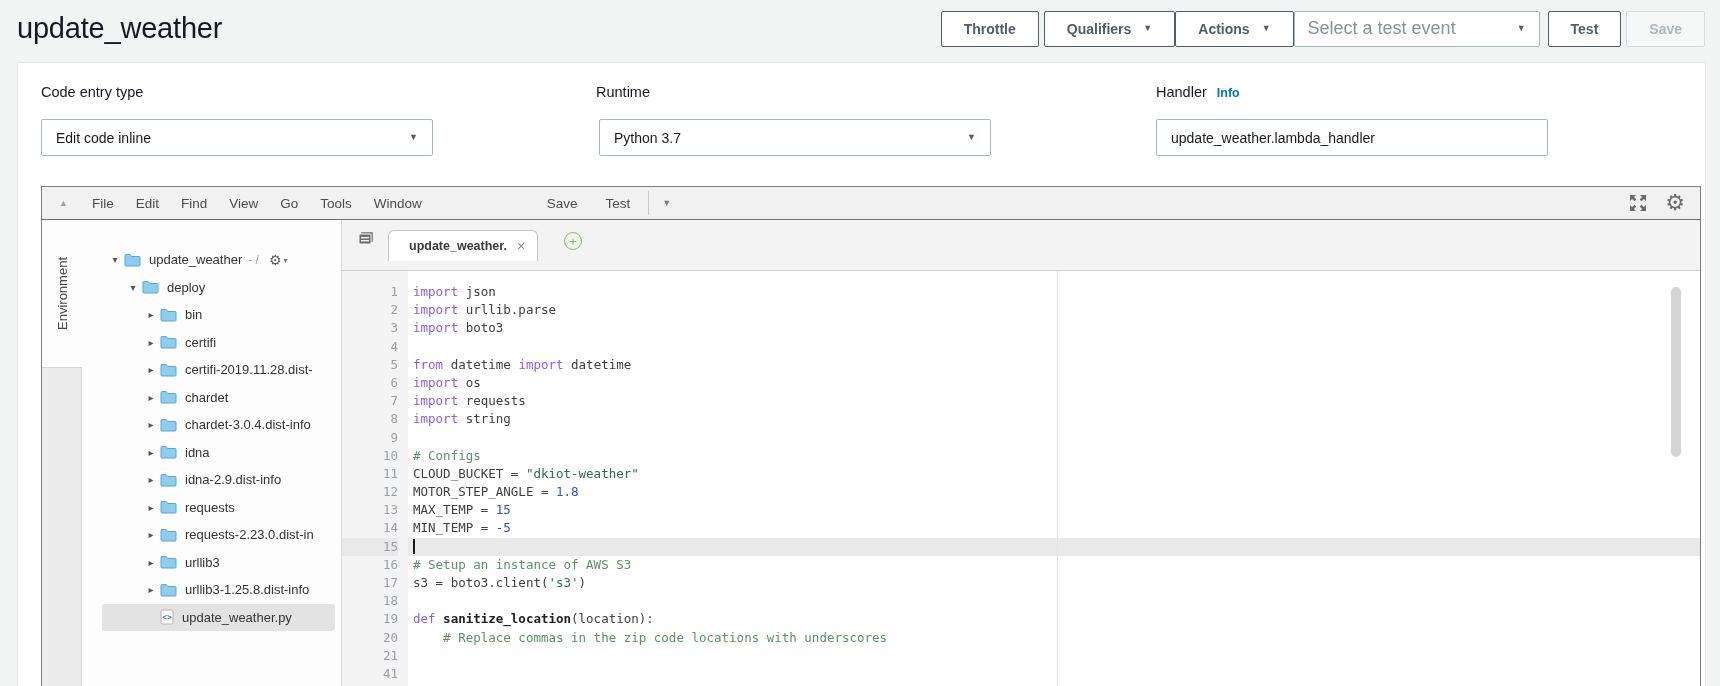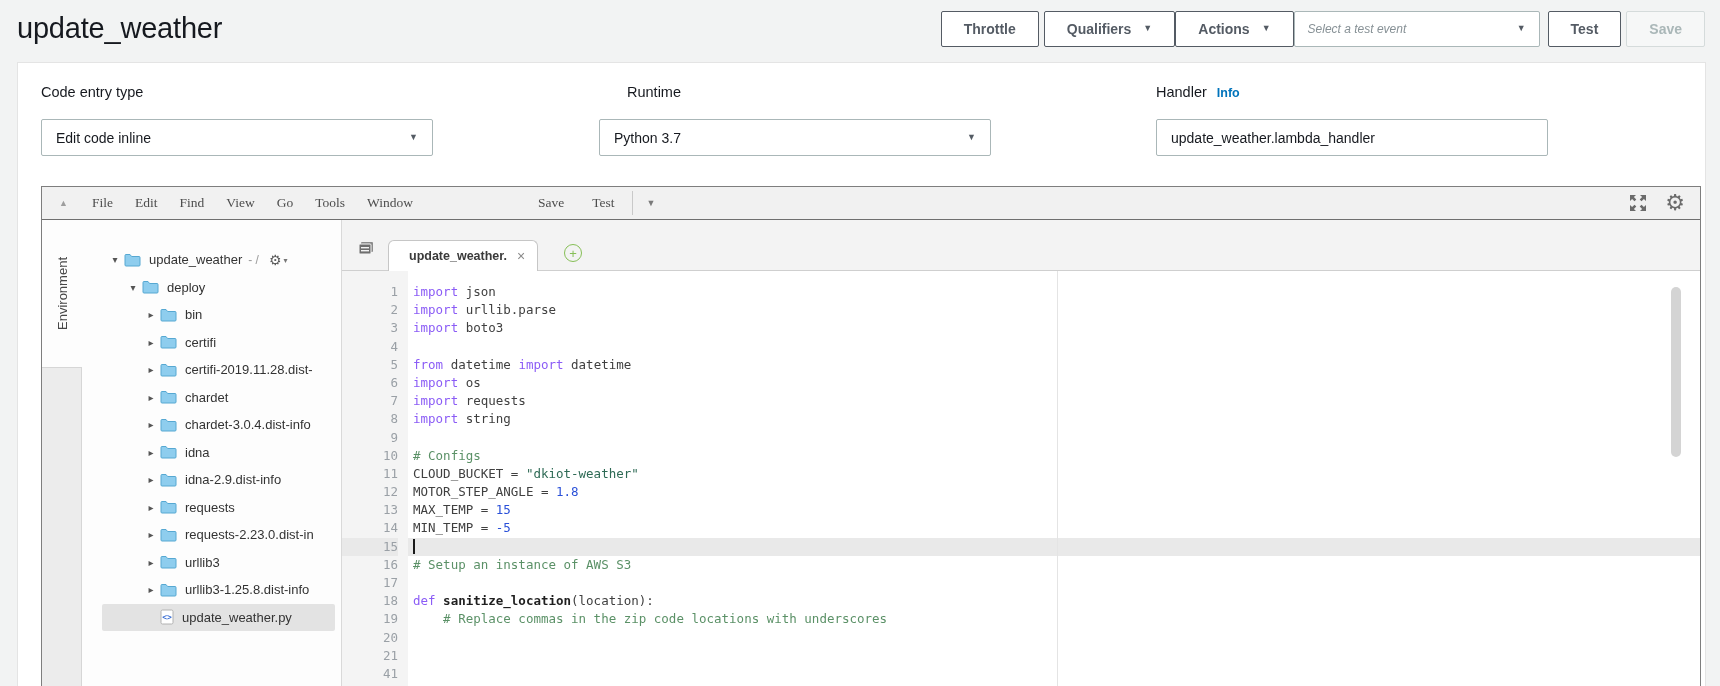--- a/index.html
+++ b/index.html
@@ -18,40 +18,40 @@
     font-size:14px; font-weight:bold; color:#545b64; display:flex; align-items:center; cursor:pointer;
   }
   .btn .caret { margin-left:12px; }
   .caret { font-size:9px; color:#545b64; line-height:1; }
   .btn.disabled { color:#aab7b8; border-color:#d5dbdb; background:#f6f7f7; }
   .ml5{margin-left:5px} .ml8{margin-left:8px} .ml14{margin-left:0}
   .test-event-select {
     width:246px; height:36px; background:#fff; border:1px solid #aab7b8; border-radius:2px;
     display:flex; align-items:center; padding:0 13px; cursor:pointer;
   }
-  .test-event-select .ph { font-style:italic; color:#879196; font-size:12px; }
+  .test-event-select .ph { color:#879196; font-size:18px; }
   .test-event-select .caret { margin-left:auto; }
 
   
   .card { position:absolute; left:17px; top:62px; width:1689px; height:624px; background:#fff; border:1px solid #e4e4e4; border-bottom:none; }
   .field-label { position:absolute; top:21px; font-size:14.5px; color:#16191f; }
   .info-link { color:#0073bb; font-size:12.5px; font-weight:bold; margin-left:10px; text-decoration:none; }
   .sel, .txt-input {
     position:absolute; top:56px; width:392px; height:37px; background:#fff; border:1px solid #aab7b8;
     border-radius:2px; font-size:14px; color:#16191f; display:flex; align-items:center; padding:0 14px;
   }
   .sel { cursor:pointer; }
   .sel .caret { margin-left:auto; }
   .txt-input { font-family:"Liberation Sans",sans-serif; outline:none; }
 
   
   .editor { position:absolute; left:23px; top:123px; width:1660px; height:501px; border:1px solid #7e7e7e; background:#fff; display:flex; flex-direction:column; }
   .menubar { height:33px; flex:none; background:#f1f1f1; border-bottom:1px solid #6f6f6f; display:flex; align-items:center; font-size:13.5px; color:#4d4d4d; }
   .collapse-tri { margin:0 13px 0 17px; color:#9e9e9e; font-size:9px; }
-  .menu-item { padding:0 11px; cursor:pointer;font-family:Liberation Serif, serif; }
+  .menu-item { padding:0 11px; cursor:pointer; }
   .mb-actions { margin-left:100px; display:flex; align-items:center; }
   .mb-actions .menu-item { padding:0 14px; }
   .mb-sep { width:1px; height:24px; background:#c9c9c9; margin-left:4px; }
   .mb-caret { color:#7a7a7a; font-size:9px; padding:0 13px; }
   .mb-icons { margin-left:auto; display:flex; align-items:center; gap:17px; padding-right:15px; }
   .gear-glyph { font-size:22px; color:#6b6b6b; line-height:1; cursor:pointer; }
 
   .editor-body { flex:1; display:flex; min-height:0; }
 
   
@@ -65,21 +65,21 @@
   .trow .tcaret { width:14px; flex:none; text-align:center; color:#555; font-size:10px; }
   .ticon { flex:none; display:flex; margin-left:2px; }
   .tlabel { margin-left:8px; white-space:nowrap; }
   .tsuffix { color:#9a9a9a; margin-left:6px; font-size:12px; }
   .tgear { margin-left:10px; color:#5c5c5c; font-size:14px; cursor:pointer; }
   .tgear-caret { font-size:8px; color:#777; margin-left:2px; vertical-align:2px; }
   .trow.selected { background:#e3e3e3; margin-left:20px; margin-right:6px; border-radius:2px; }
 
   
   .editor-main { flex:1; display:flex; flex-direction:column; min-width:0; background:#fff; }
-  .tabbar { height:51px; flex:none; background:#f3f3f3; border-bottom:1px solid #cfcfcf; display:flex; align-items:flex-end; padding-left:10px; }
+  .tabbar { height:51px; flex:none; background:#f3f3f3; border-bottom:1px solid #cfcfcf; display:flex; align-items:center; padding-left:10px; }
   .pages-icon { margin:0 14px 15px 6px; cursor:pointer; }
   .tab { height:31px; background:#fff; border:1px solid #c6c6c6; border-bottom:none; border-radius:6px 6px 0 0;
          display:flex; align-items:center; padding:0 12px 0 20px; font-size:12.5px; font-weight:bold; color:#3a3a3a; margin-bottom:-1px; cursor:pointer; }
   .tab .close { margin-left:10px; color:#8a8a8a; font-weight:normal; font-size:14px; cursor:pointer; }
   .new-tab { width:18px; height:18px; border:1.5px solid #86bf56; border-radius:50%; color:#86bf56;
              display:flex; align-items:center; justify-content:center; font-size:13px; line-height:1; margin:0 0 8px 26px; cursor:pointer; }
 
   
   .code { flex:1; display:flex; position:relative; min-height:0; font-family:"DejaVu Sans Mono", monospace; font-size:12.5px; line-height:18.2px; }
   .gutter { width:66px; flex:none; background:#f4f4f4; color:#9aa0a6; text-align:right; padding:12px 10px 0 0; }
@@ -125,21 +125,21 @@
       </button>
     <button class="btn disabled ml5">
         <span>Save</span>
       </button>
   </div>
 </div>
 
 <div class="card">
 
   <div class="field-label" style="left:23px">Code entry type</div>
-  <div class="field-label" style="left:609px">Runtime</div>
+  <div class="field-label" style="left:578px">Runtime</div>
   <div class="field-label" style="left:1138px">
     <span>Handler</span><a class="info-link" href="#">Info</a>
   </div>
 
   <div class="sel" style="left:23px">
     <span>Edit code inline</span>
     <span class="caret">▼</span>
   </div>
   <div class="sel" style="left:581px">
     <span>Python 3.7</span>
@@ -373,20 +373,21 @@
               <div class="cline"><span class="tk-kw">import</span><span class="tk-tx"> requests</span></div>
               <div class="cline"><span class="tk-kw">import</span><span class="tk-tx"> string</span></div>
               <div class="cline"></div>
               <div class="cline"><span class="tk-cm"># Configs</span></div>
               <div class="cline"><span class="tk-tx">CLOUD_BUCKET = </span><span class="tk-st">"dkiot-weather"</span></div>
               <div class="cline"><span class="tk-tx">MOTOR_STEP_ANGLE = </span><span class="tk-nu">1.8</span></div>
               <div class="cline"><span class="tk-tx">MAX_TEMP = </span><span class="tk-nu">15</span></div>
               <div class="cline"><span class="tk-tx">MIN_TEMP = </span><span class="tk-nu">-5</span></div>
               <div class="cline active"><span class="cursor"></span></div>
               <div class="cline"><span class="tk-cm"># Setup an instance of AWS S3</span></div>
+              <div class="cline"><span class="tk-tx">s3 = boto3.client(</span><span class="tk-st">'s3'</span><span class="tk-tx">)</span></div>
               <div class="cline"></div>
               <div class="cline"><span class="tk-kw">def</span><span class="tk-fn"> sanitize_location</span><span class="tk-tx">(location):</span></div>
               <div class="cline"><span class="tk-cm">    # Replace commas in the zip code locations with underscores</span></div>
               <div class="cline"></div>
               <div class="cline"></div>
             </div>
           <div class="scrollbar-thumb"></div>
         </div>
       </div>
 

